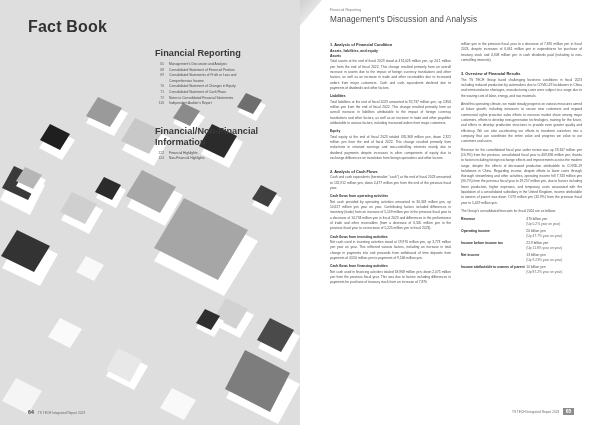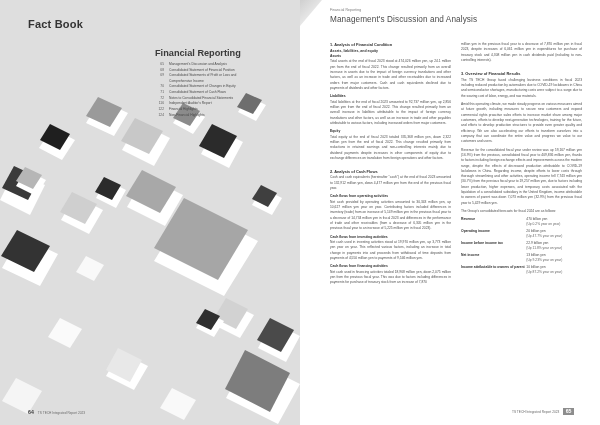--- a/index.html
+++ b/index.html
@@ -15,21 +15,21 @@
   .page-left {
     position:relative;
     width:300px; height:425px;
     background:#dedede;
     overflow:hidden;
     flex:0 0 300px;
   }
   .deco { position:absolute; inset:0; z-index:0; }
   .fact-title {
     position:absolute; left:28px; top:18px;
-    font-size:11px; font-weight:bold; color:#333333;
+    font-size:16px; font-weight:bold; color:#333333;
     letter-spacing:0.2px; z-index:3;
   }
 
   .toc { position:absolute; left:155px; top:48px; width:125px; z-index:3; }
   .toc-head {
     font-size:9.2px; font-weight:bold; color:#3a3a3a;
     line-height:1.18; margin-bottom:3px;
   }
   .toc-head.second { margin-top:19px; }
   .toc-list { list-style:none; }
@@ -200,20 +200,21 @@
         <li class="toc-item">
           <span class="toc-num">72</span>
           <span class="toc-label">Notes to Consolidated Financial Statements</span>
         </li>
         <li class="toc-item">
           <span class="toc-num">116</span>
           <span class="toc-label">Independent Auditor's Report</span>
         </li>
       </ul>
 
+      <div class="toc-head second">Financial/Non-Financial Information</div>
       <ul class="toc-list">
         <li class="toc-item">
           <span class="toc-num">122</span>
           <span class="toc-label">Financial Highlights</span>
         </li>
         <li class="toc-item">
           <span class="toc-num">124</span>
           <span class="toc-label">Non-Financial Highlights</span>
         </li>
       </ul>

